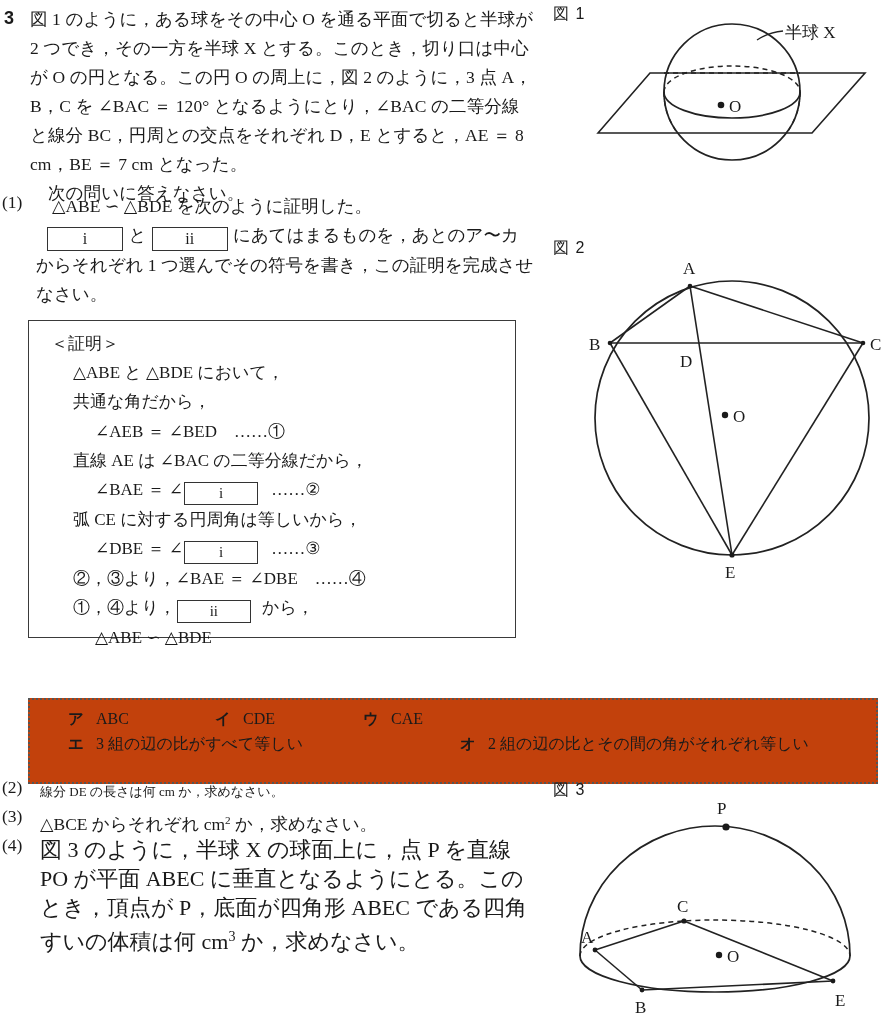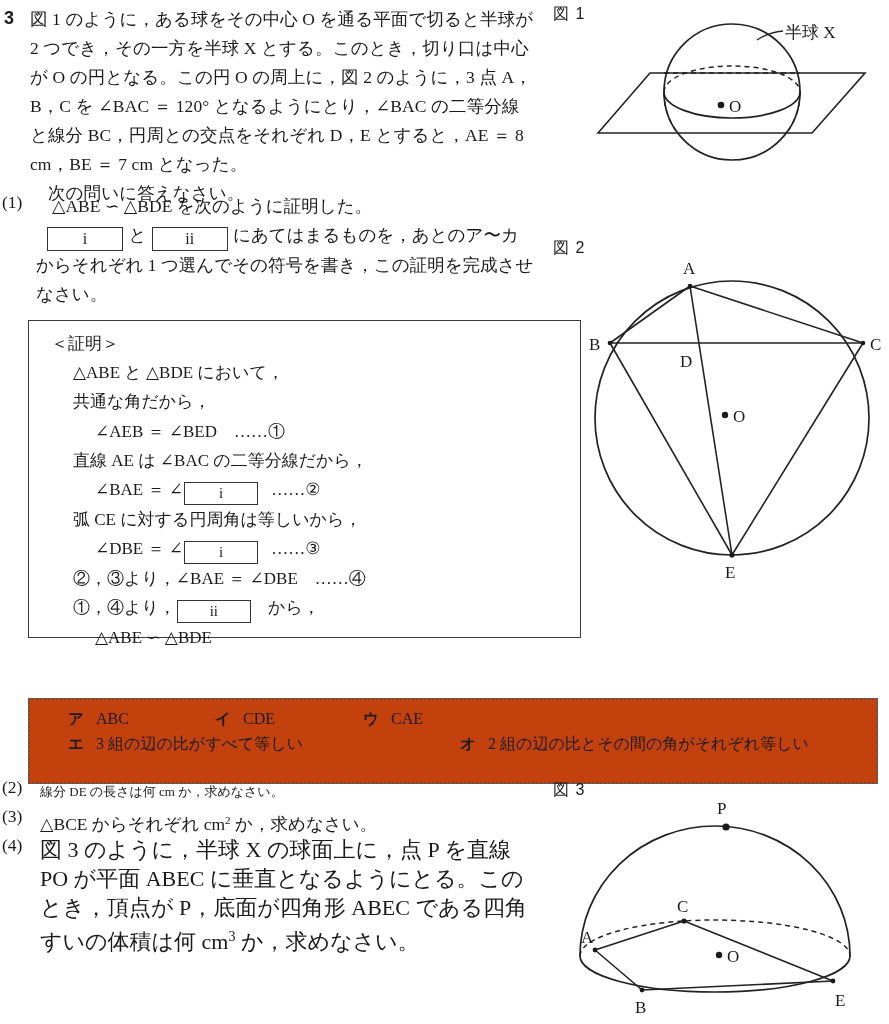--- a/index.html
+++ b/index.html
@@ -82,21 +82,21 @@
   .bold-jp {
     font-family: "Liberation Sans", "DejaVu Sans", sans-serif;
     font-weight: normal;
   }
 
   
   .proof-box {
     position: absolute;
     left: 28px;
     top: 320px;
-    width: 553px;
+    width: 488px;
     height: 318px;
     border: 1.6px solid #3a3a3a;
     box-sizing: border-box;
     background: #fff;
   }
   .proof-inner {
     position: absolute;
     left: 22px;
     top: 8px;
     font-size: 17px;
@@ -225,21 +225,21 @@
           <span style="margin-left:8px">……②</span>
         </div>
         <div class="pl ind1">弧 CE に対する円周角は等しいから，</div>
         <div class="pl ind2">
           <span>∠DBE ＝ ∠</span><span class="blankbox sm">i</span>
           <span style="margin-left:8px">……③</span>
         </div>
         <div class="pl ind1">②，③より，∠BAE ＝ ∠DBE　……④</div>
         <div class="pl ind1">
           <span>①，④より，</span><span class="blankbox sm">ii</span>
-          <span style="margin-left:12px">から，</span>
+          <span style="margin-left:6px">から，</span>
         </div>
         <div class="pl ind2">△ABE ∽ △BDE</div>
       </div>
     </div>
 
     <div class="options-box">
       <div class="opt-row r1">
         <span class="mk">ア</span><span class="tx">ABC</span>
       </div>
       <div class="opt-row r1b">

